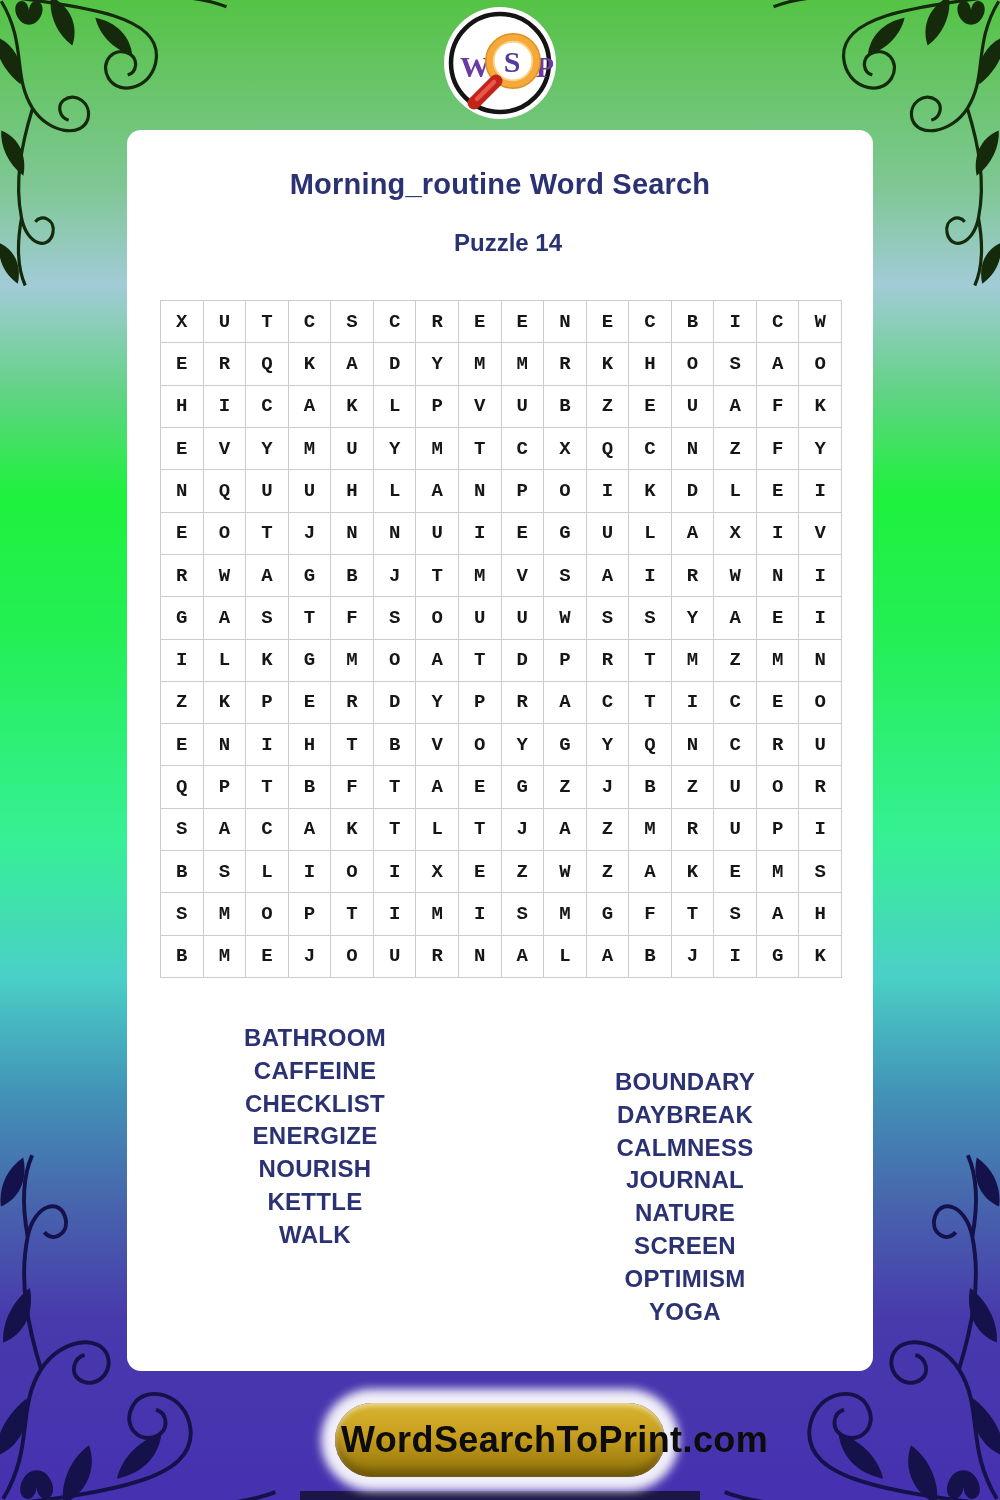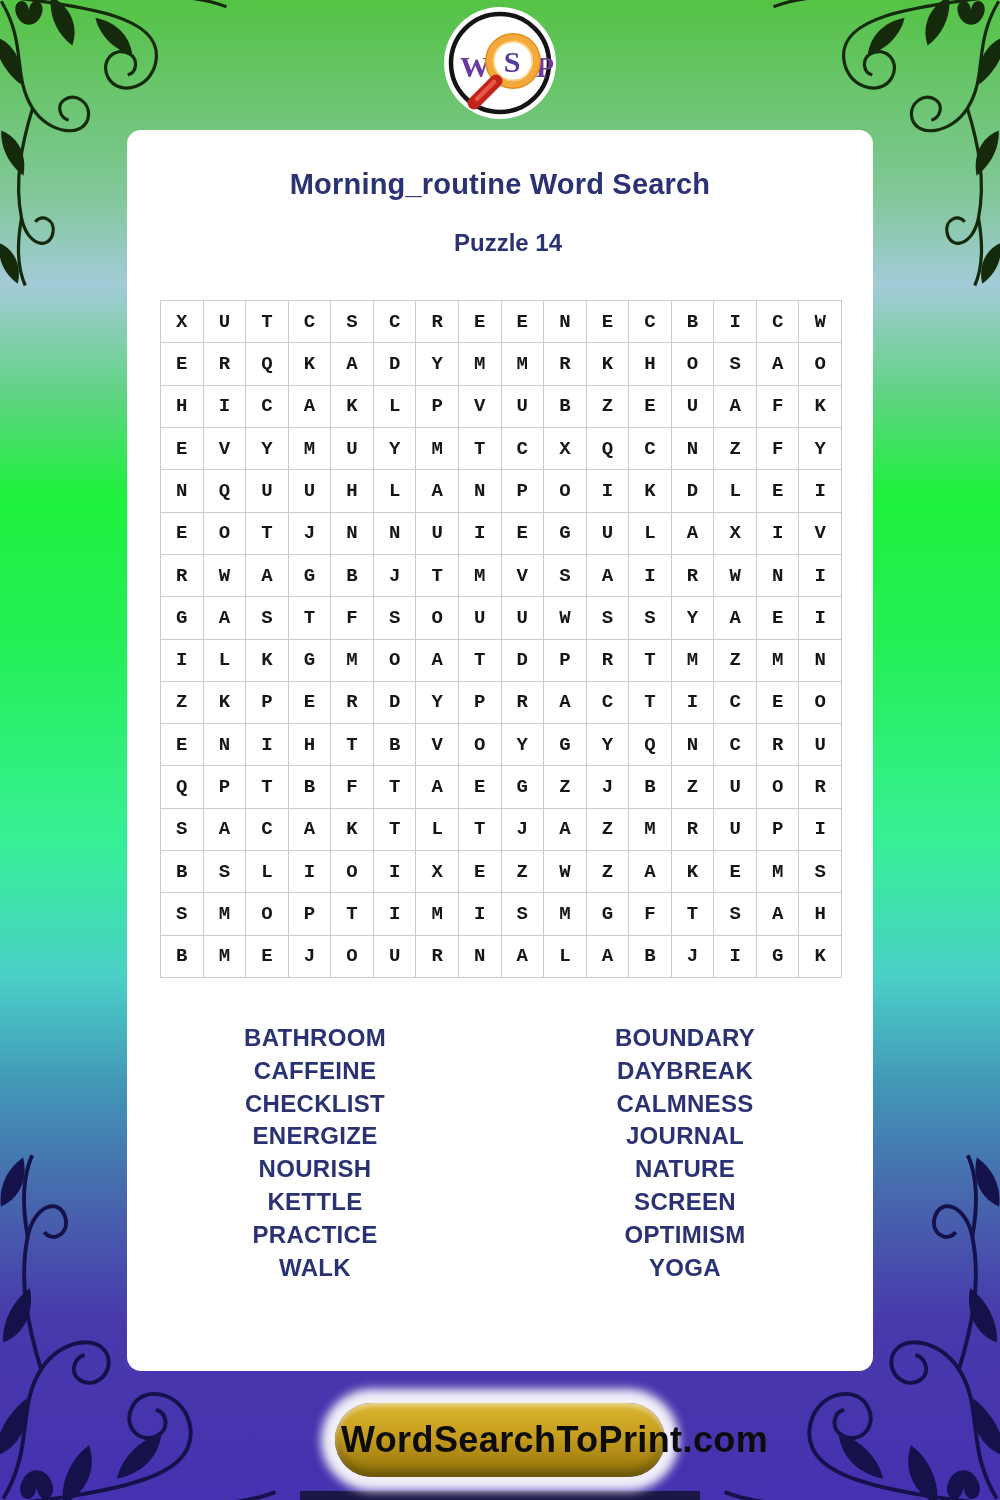--- a/index.html
+++ b/index.html
@@ -36,21 +36,21 @@
   }
   .cell{
     background:#ffffff;display:flex;align-items:center;justify-content:center;
     font-family:"Liberation Mono","DejaVu Sans Mono",monospace;
     font-weight:bold;font-size:19px;color:#161616;
   }
   .wordcol{
     position:absolute;top:892px;width:300px;text-align:center;
   }
   .wordcol.left{left:38px;}
-  .wordcol.right{left:408px;}
+  .wordcol.right{left:408px;margin-top:44px;}
   .word{
     font-size:24px;font-weight:bold;color:#2b3274;line-height:32.8px;letter-spacing:.3px;
   }
 
   .logo{
     position:absolute;left:441px;top:4px;width:118px;height:118px;z-index:3;
   }
 
   .footer-btn{
     position:absolute;left:335px;top:1403px;width:330px;height:74px;z-index:3;
@@ -385,21 +385,20 @@
       <div class="cell">K</div>
     </div>
 
   <div class="wordcol left">
       <div class="word">BATHROOM</div>
       <div class="word">CAFFEINE</div>
       <div class="word">CHECKLIST</div>
       <div class="word">ENERGIZE</div>
       <div class="word">NOURISH</div>
       <div class="word">KETTLE</div>
-      <div class="word">PRACTICE</div>
       <div class="word">WALK</div>
     </div>
   <div class="wordcol right">
       <div class="word">BOUNDARY</div>
       <div class="word">DAYBREAK</div>
       <div class="word">CALMNESS</div>
       <div class="word">JOURNAL</div>
       <div class="word">NATURE</div>
       <div class="word">SCREEN</div>
       <div class="word">OPTIMISM</div>

